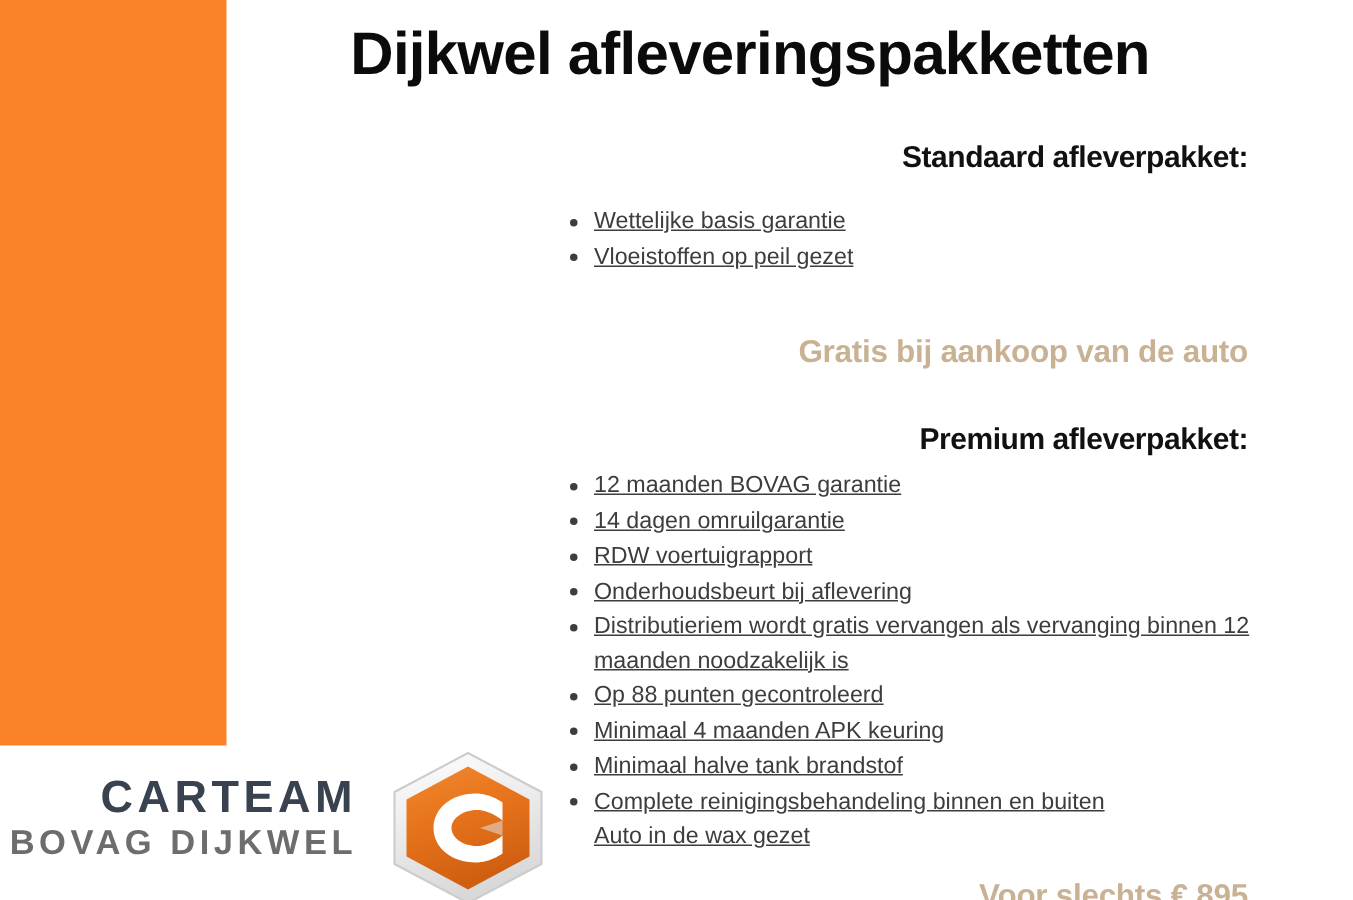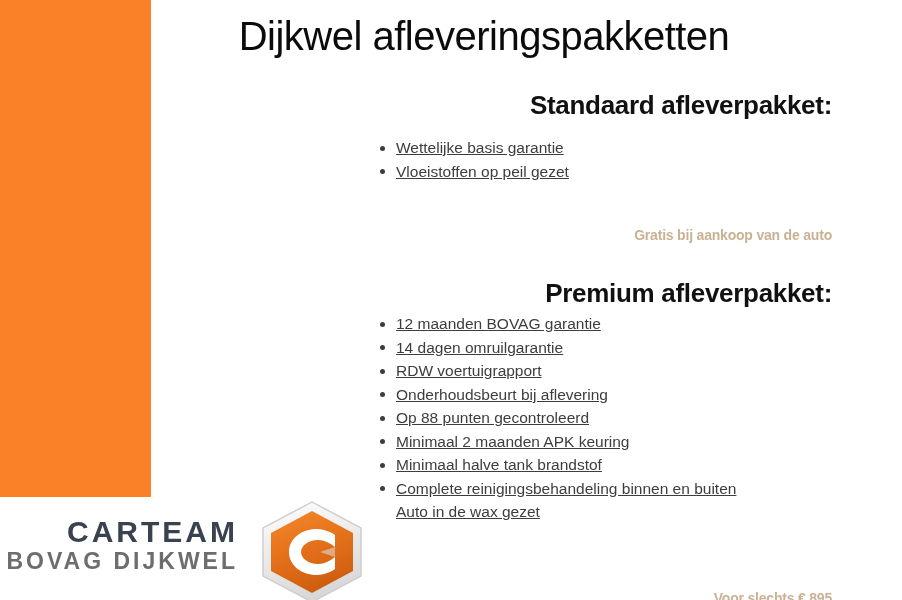--- a/index.html
+++ b/index.html
@@ -30,56 +30,56 @@
     left: 0;
     top: 0;
     width: 151px;
     height: 497px;
     background: #fa8128;
   }
 
   
   .poster-title {
     position: absolute;
-    left: 146px;
+    left: 162px;
     top: 11px;
     width: 676px;
     text-align: center;
     font-family: "Liberation Sans", sans-serif;
-    font-weight: normal;
+    font-weight: bold;
     font-size: 40px;
     line-height: 50px;
     letter-spacing: -0.5px;
     color: #0b0b0b;
     white-space: nowrap;
   }
 
   
   .section-heading {
     position: absolute;
     right: 70px;
     font-family: "Liberation Sans", sans-serif;
     font-weight: bold;
-    font-size: 26px;
+    font-size: 20px;
     line-height: 30px;
     letter-spacing: -0.3px;
     color: #111111;
     white-space: nowrap;
     text-align: right;
   }
   #heading-standaard { top: 90px; }
   #heading-premium   { top: 278px; }
 
   
   .accent-line {
     position: absolute;
     right: 70px;
     font-family: "Liberation Sans", sans-serif;
     font-weight: bold;
-    font-size: 14px;
+    font-size: 21px;
     line-height: 26px;
     letter-spacing: -0.2px;
     color: #c9b294;
     white-space: nowrap;
     text-align: right;
   }
   #accent-gratis { top: 222px; }
   #accent-price  { top: 585px; }
 
   
@@ -188,25 +188,29 @@
     <li>
       <span class="dot"></span>
       <span class="txt">RDW voertuigrapport</span>
     </li>
     <li>
       <span class="dot"></span>
       <span class="txt">Onderhoudsbeurt bij aflevering</span>
     </li>
     <li>
       <span class="dot"></span>
+      <span class="txt">Distributieriem wordt gratis vervangen als vervanging binnen 12 maanden noodzakelijk is</span>
+    </li>
+    <li>
+      <span class="dot"></span>
       <span class="txt">Op 88 punten gecontroleerd</span>
     </li>
     <li>
       <span class="dot"></span>
-      <span class="txt">Minimaal 2 maanden APK keuring</span>
+      <span class="txt">Minimaal 4 maanden APK keuring</span>
     </li>
     <li>
       <span class="dot"></span>
       <span class="txt">Minimaal halve tank brandstof</span>
     </li>
     <li>
       <span class="dot"></span>
       <span class="txt">Complete reinigingsbehandeling binnen en buiten</span>
     </li>
     <li class="no-dot">

